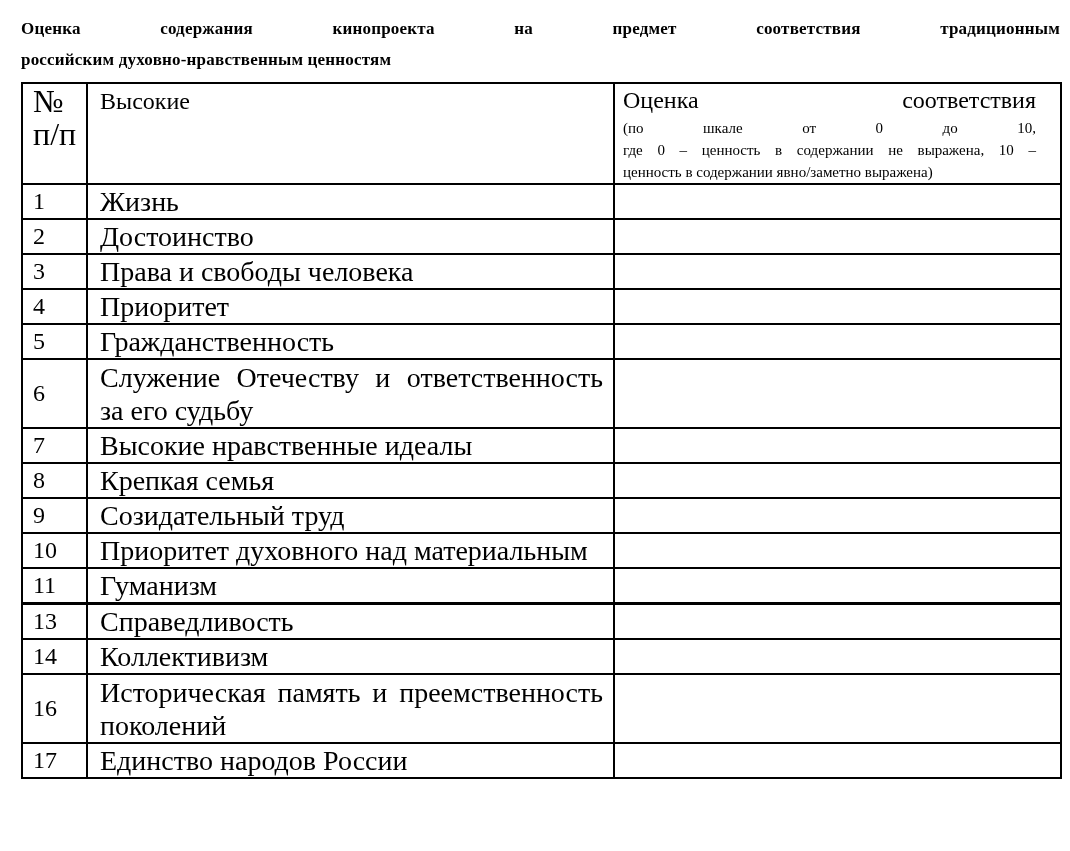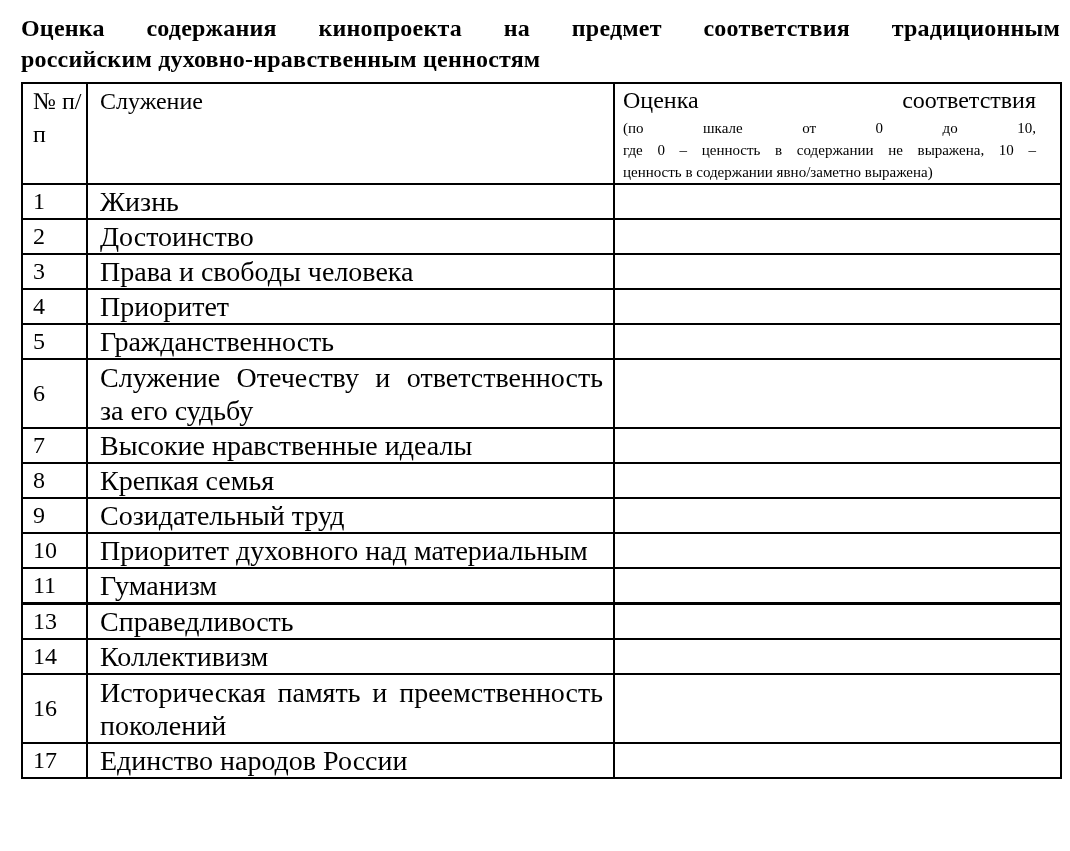--- a/index.html
+++ b/index.html
@@ -10,41 +10,41 @@
     font-family: "Liberation Serif", "DejaVu Serif", serif;
     color: #000000;
     overflow: hidden;
   }
   .page { padding: 13px 10px 0 21px; }
 
   
   .doc-title {
     width: 1039px;
     font-weight: bold;
-    font-size: 24px;
+    font-size: 17px;
     line-height: 31px;
     letter-spacing: 0.2px;
   }
   .doc-title .line1 { text-align: justify; text-align-last: justify; }
   .doc-title .line2 { text-align: left; }
 
   
   table.values {
     width: 1039px;
     margin-top: 7px;
     border-collapse: collapse;
     table-layout: fixed;
   }
   table.values td { border: 2px solid #000000; }
   col.c-num   { width: 65px; }
   col.c-value { width: 527px; }
   col.c-score { width: 447px; }
 
   thead td { vertical-align: top; height: 93px; }
-  td.h-num   { padding: 1px 4px 0 10px; font-size: 24px; line-height: 33px; margin-top: 34px; }
+  td.h-num   { padding: 1px 4px 0 10px; font-size: 32px; line-height: 33px; margin-top: 34px; }
   td.h-value { padding: 1px 8px 0 12px; font-size: 24px; line-height: 33px; }
   td.h-score { padding: 1px 24px 0 8px; }
   .score-title {
     font-size: 24px; line-height: 30px;
     text-align: justify; text-align-last: justify;
   }
   .score-note { font-size: 15px; line-height: 22px; padding-top: 2px; }
   .score-note .jl { text-align: justify; text-align-last: justify; }
   .score-note .ll { text-align: left; }
 
@@ -77,21 +77,21 @@
 
   <table class="values">
     <colgroup>
       <col class="c-num">
         <col class="c-value">
         <col class="c-score">
     </colgroup>
     <thead>
       <tr>
         <td class="h-num">№ п/п</td>
-        <td class="h-value">Служение</td>
+        <td class="h-value">Высокие</td>
         <td class="h-score">
           <div class="score-title">Оценка соответствия</div>
           <div class="score-note">
             <div class="jl">(по шкале от 0 до 10,</div>
             <div class="jl">где 0 – ценность в содержании не выражена, 10 –</div>
             <div class="ll">ценность в содержании явно/заметно выражена)</div>
           </div>
         </td>
       </tr>
     </thead>

